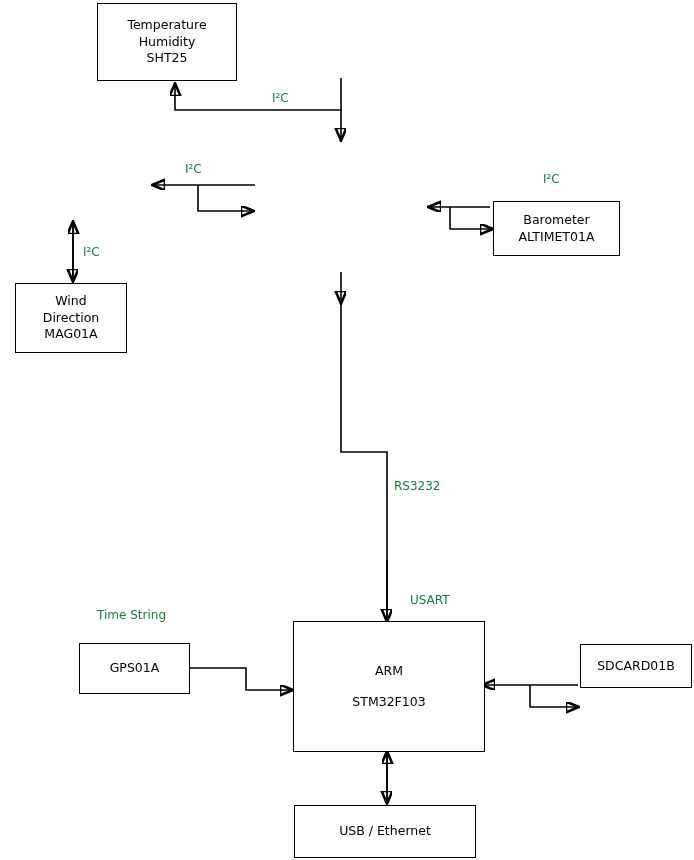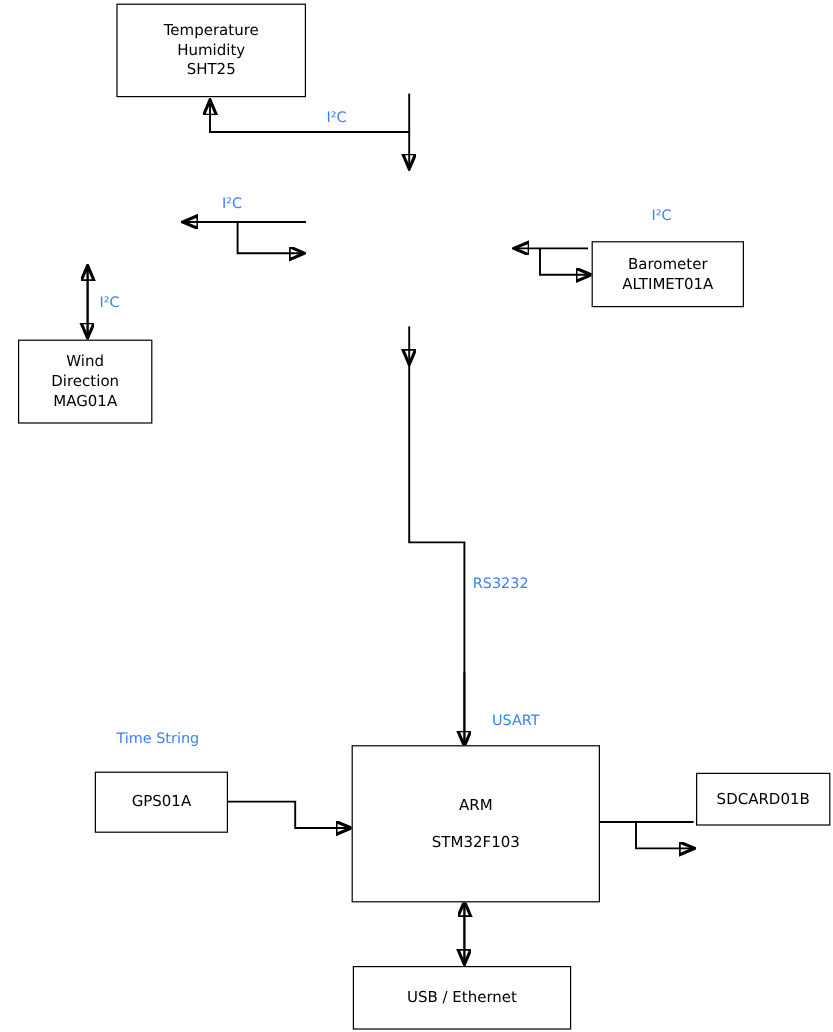--- a/index.html
+++ b/index.html
@@ -26,21 +26,21 @@
     justify-content: center;
     text-align: center;
     color: #000000;
     font-size: 12.5px;
     line-height: 1.35;
     z-index: 3;
   }
   .node .line { display: block; white-space: nowrap; }
   .label {
     position: absolute;
-    color: #3b82f6;
+    color: #15803d;
     font-size: 12px;
     white-space: nowrap;
     z-index: 4;
   }
   svg.wires {
     position: absolute;
     left: 0;
     top: 0;
     width: 694px;
     height: 860px;
@@ -79,21 +79,21 @@
 
     <path d="M190,668 L246,668 L246,690 L292,690" marker-end="url(#arrow)"></path>
 
     <path d="M578,685 L483,685" marker-end="url(#arrow)"></path>
     <path d="M530,685 L530,707 L578,707" marker-end="url(#arrow)"></path>
 
     <path d="M387,752 L387,803" marker-end="url(#arrow)"></path>
     <path d="M387,803 L387,752" marker-end="url(#arrow)"></path>
   </svg>
 
-  <div class="node" style="left:97px; top:3px; width:158px; height:78px;">
+  <div class="node" style="left:97px; top:3px; width:140px; height:78px;">
     <span class="line">Temperature</span>
     <span class="line">Humidity</span>
     <span class="line">SHT25</span>
   </div>
 
 
   <div class="node" style="left:15px; top:283px; width:112px; height:70px;">
     <span class="line">Wind</span>
     <span class="line">Direction</span>
     <span class="line">MAG01A</span>
@@ -102,21 +102,21 @@
 
   <div class="node" style="left:493px; top:201px; width:127px; height:55px;">
     <span class="line">Barometer</span>
     <span class="line">ALTIMET01A</span>
   </div>
 
   <div class="node" style="left:79px; top:643px; width:111px; height:51px;">
     <span class="line">GPS01A</span>
   </div>
 
-  <div class="node" style="left:293px; top:621px; width:207px; height:131px;">
+  <div class="node" style="left:293px; top:621px; width:192px; height:131px;">
     <span class="line">ARM</span>
     <span class="line" style="height:14px"></span>
     <span class="line">STM32F103</span>
   </div>
 
   <div class="node" style="left:580px; top:644px; width:112px; height:44px;">
     <span class="line">SDCARD01B</span>
   </div>
 
   <div class="node" style="left:294px; top:805px; width:182px; height:53px;">

